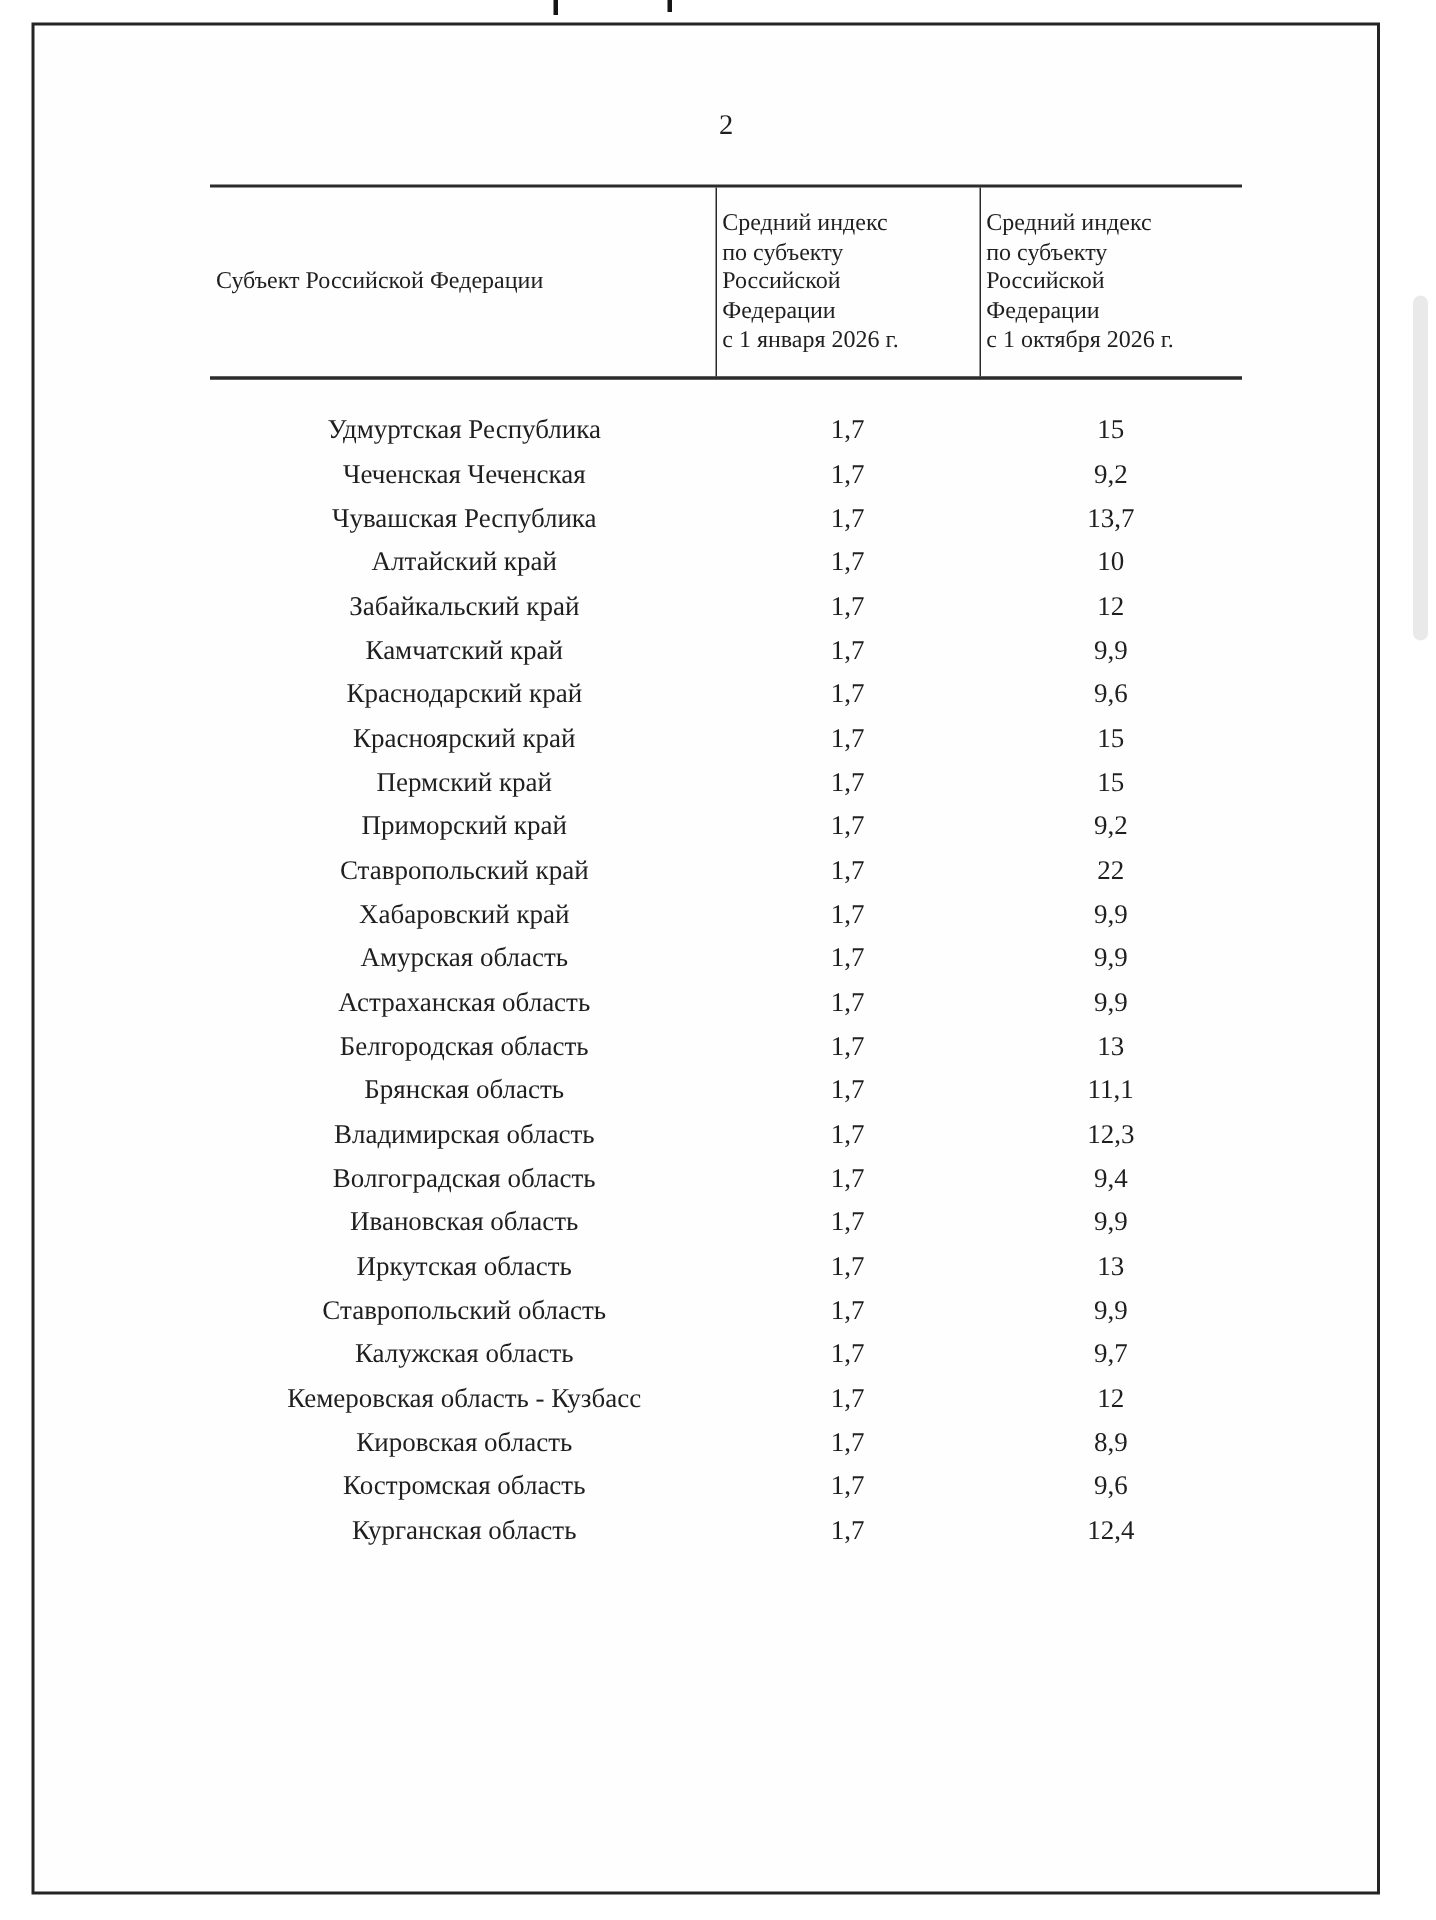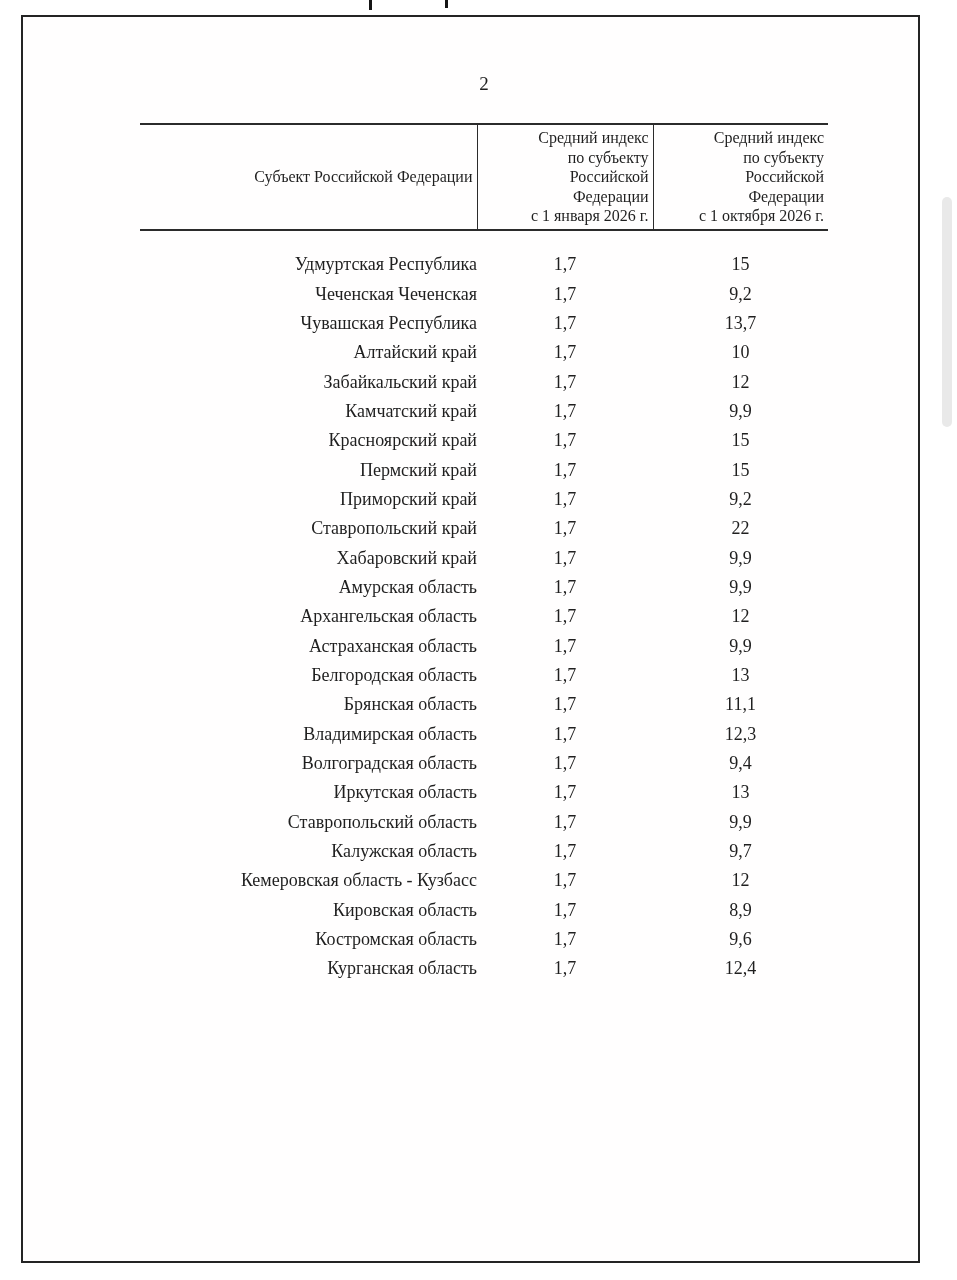--- a/index.html
+++ b/index.html
@@ -42,26 +42,26 @@
     table-layout: fixed;
   }
   col.c1 { width: 337px; }
   col.c2 { width: 176px; }
   col.c3 { width: 175px; }
 
   thead th {
     height: 100px;
     box-sizing: content-box;
     vertical-align: middle;
-    text-align: right;
+    text-align: left;
     font-weight: normal;
     font-size: 16px;
     line-height: 19.5px;
     white-space: pre-line;
-    padding: 2px 4px;
+    padding: 13px 4px;
     border-top: 2px solid #2b2b2b;
     border-bottom: 2px solid #2b2b2b;
   }
   thead th.mid {
     border-left: 1.5px solid #2b2b2b;
     border-right: 1.5px solid #2b2b2b;
   }
 
   tbody::before {
     content: "";
@@ -69,21 +69,21 @@
     height: 20px;
   }
   tbody td {
     height: 29.35px;
     padding: 0;
     font-size: 18px;
     vertical-align: middle;
     text-align: center;
   }
   tbody td:first-child {
-    text-align: right;
+    text-align: center;
     padding-left: 2px;
   }
 
   .scrollbar-thumb {
     position: absolute;
     left: 942px; top: 197px;
     width: 10px; height: 230px;
     border-radius: 5px;
     background: #e9e9e9;
   }
@@ -144,20 +144,25 @@
           <td>Забайкальский край</td>
           <td>1,7</td>
           <td>12</td>
         </tr>
         <tr>
           <td>Камчатский край</td>
           <td>1,7</td>
           <td>9,9</td>
         </tr>
         <tr>
+          <td>Краснодарский край</td>
+          <td>1,7</td>
+          <td>9,6</td>
+        </tr>
+        <tr>
           <td>Красноярский край</td>
           <td>1,7</td>
           <td>15</td>
         </tr>
         <tr>
           <td>Пермский край</td>
           <td>1,7</td>
           <td>15</td>
         </tr>
         <tr>
@@ -174,25 +179,20 @@
           <td>Хабаровский край</td>
           <td>1,7</td>
           <td>9,9</td>
         </tr>
         <tr>
           <td>Амурская область</td>
           <td>1,7</td>
           <td>9,9</td>
         </tr>
         <tr>
-          <td>Архангельская область</td>
-          <td>1,7</td>
-          <td>12</td>
-        </tr>
-        <tr>
           <td>Астраханская область</td>
           <td>1,7</td>
           <td>9,9</td>
         </tr>
         <tr>
           <td>Белгородская область</td>
           <td>1,7</td>
           <td>13</td>
         </tr>
         <tr>
@@ -202,20 +202,25 @@
         </tr>
         <tr>
           <td>Владимирская область</td>
           <td>1,7</td>
           <td>12,3</td>
         </tr>
         <tr>
           <td>Волгоградская область</td>
           <td>1,7</td>
           <td>9,4</td>
+        </tr>
+        <tr>
+          <td>Ивановская область</td>
+          <td>1,7</td>
+          <td>9,9</td>
         </tr>
         <tr>
           <td>Иркутская область</td>
           <td>1,7</td>
           <td>13</td>
         </tr>
         <tr>
           <td>Ставропольский область</td>
           <td>1,7</td>
           <td>9,9</td>

